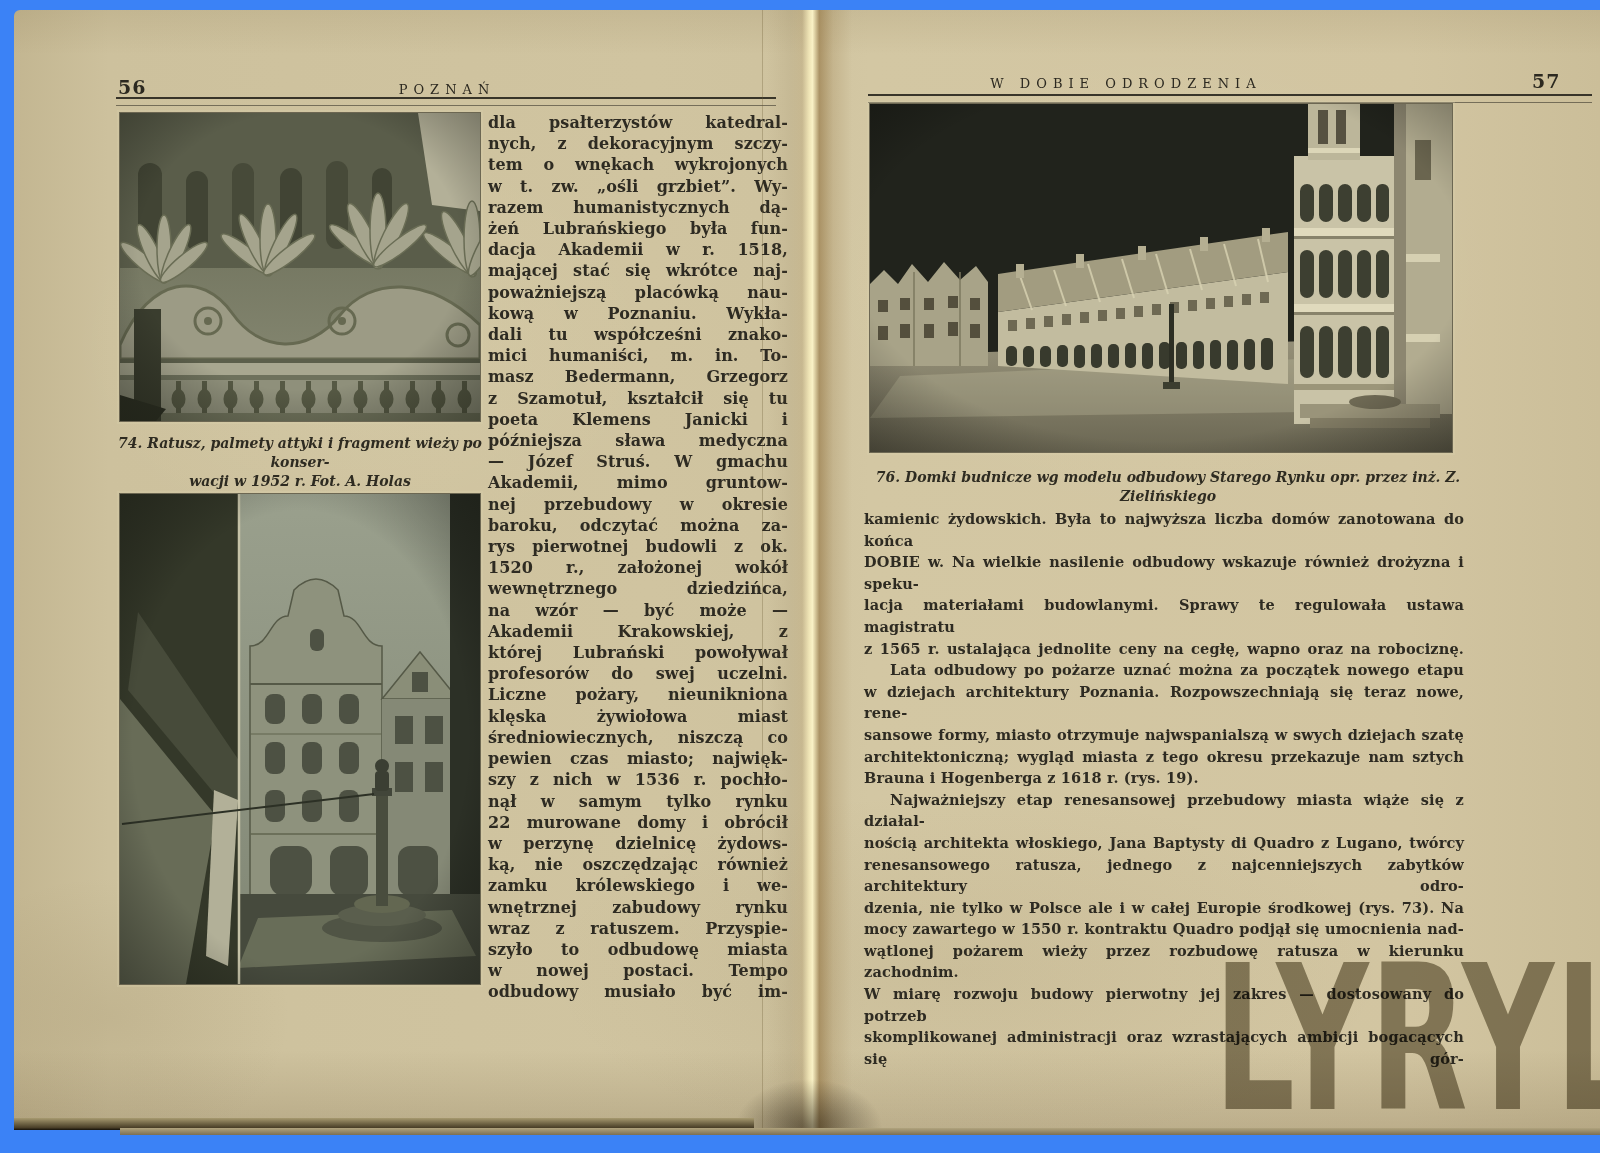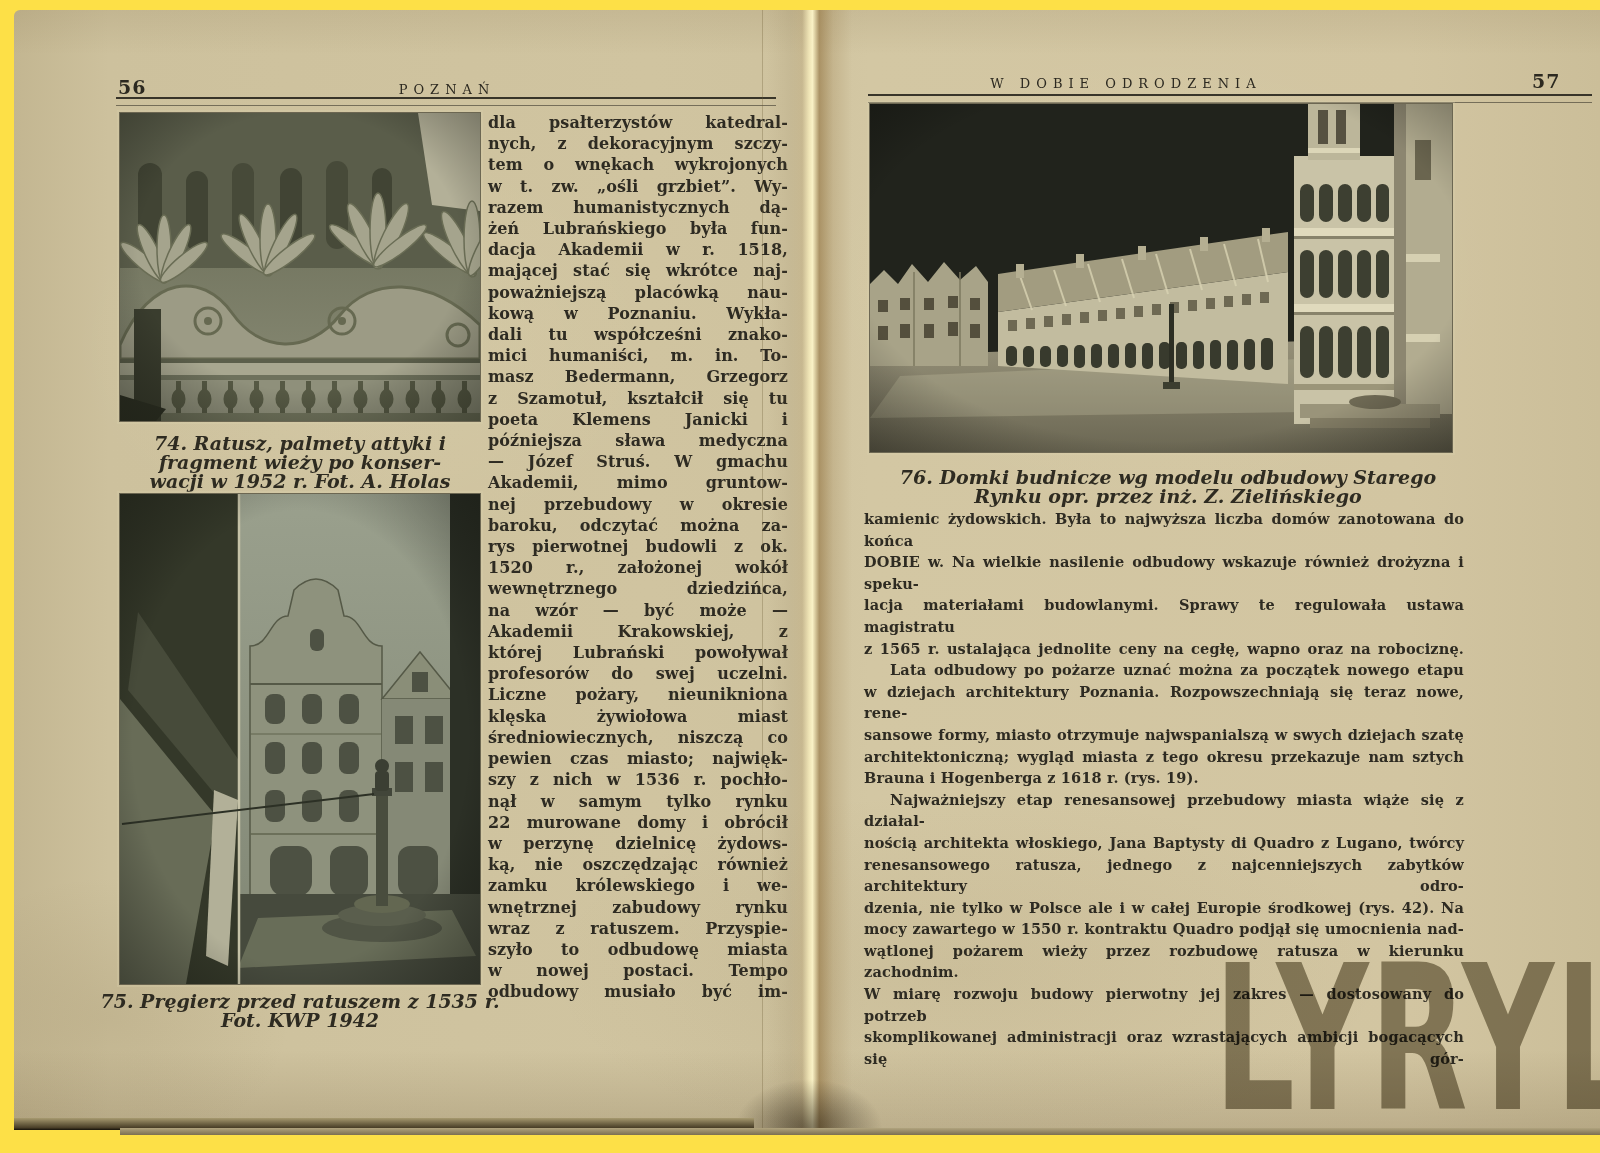--- a/index.html
+++ b/index.html
@@ -1,17 +1,17 @@
 <!DOCTYPE html>
 <html><head>
 <meta charset="utf-8">
 <style>
   html,body{margin:0;padding:0;background:#0b0a07;}
   .stage{position:relative;width:1600px;height:1153px;overflow:hidden;
-         background:#fde047;font-family:"DejaVu Serif", serif;}
+         background:#3b82f6;font-family:"DejaVu Serif", serif;}
   .spread{position:absolute;left:14px;top:10px;width:1586px;height:1118px;
           border-radius:6px 0 0 4px;
           background:
             linear-gradient(180deg, rgba(120,100,60,.12) 0%, rgba(0,0,0,0) 4%, rgba(0,0,0,0) 93%, rgba(90,70,40,.18) 100%),
             linear-gradient(90deg,#c3b691 0%,#cdc19d 6%,#d0c4a0 40%,#cfc39f 47%,#d3c7a3 54%,#d2c5a1 88%,#cbbe99 100%);}
   
   .spread:before{content:"";position:absolute;inset:0;pointer-events:none;
     background:
       radial-gradient(ellipse 420px 300px at 22% 30%, rgba(255,250,220,.10), transparent 70%),
       radial-gradient(ellipse 500px 340px at 72% 24%, rgba(255,250,220,.08), transparent 70%),
@@ -32,21 +32,21 @@
 
   .ink{color:#2c2920;}
   .pagenum{position:absolute;font-size:19px;font-weight:bold;letter-spacing:1px;}
   .runhead{position:absolute;font-size:13px;font-weight:normal;letter-spacing:6px;text-align:center;}
   .rule{position:absolute;height:6px;border-top:2px solid rgba(44,41,32,.92);
         border-bottom:1px solid rgba(44,41,32,.55);}
 
   .photo{position:absolute;outline:1px solid rgba(40,38,28,.6);box-shadow:0 0 0 3px rgba(220,210,175,.25);}
   .photo svg{display:block;}
 
-  .caption{position:absolute;font-style:italic;font-weight:bold;font-size:19px;
+  .caption{position:absolute;font-style:italic;font-weight:bold;font-size:14px;
            line-height:19px;text-align:center;color:#2e2b21;}
 
   .coltext{position:absolute;left:488px;top:112px;width:300px;font-size:16px;
            font-weight:bold;color:#2e2b22;letter-spacing:.1px;}
   .coltext .tline{line-height:21.2px;text-align:justify;text-align-last:justify;}
 
   .bodytext{position:absolute;left:864px;top:508px;width:600px;font-size:14.5px;
             font-weight:bold;color:#2e2b22;letter-spacing:.15px;}
   .bodytext .tline{line-height:21.6px;text-align:justify;text-align-last:justify;}
   .bodytext .tline.indent{text-indent:26px;}
@@ -228,23 +228,20 @@
 
         <polygon points="0,0 120,0 120,490 0,490" fill="#343829"></polygon>
         <polygon points="0,205 96,322 66,490 0,490" fill="#686c57"></polygon>
         <polygon points="18,118 120,268 120,330 8,196" fill="#474b3a"></polygon>
         <polygon points="94,296 118,306 108,472 86,462" fill="#b2b098"></polygon>
         <line x1="119" y1="0" x2="119" y2="490" stroke="#c6c3a8" stroke-width="2.5"></line>
         <line x1="2" y1="330" x2="254" y2="300" stroke="#2c3025" stroke-width="2"></line>
         <rect width="360" height="490" fill="url(#p2vig)"></rect>
       </svg>
     </figure>
-    <div class="caption" style="left:86px;top:982px;width:400px;">
-      <div>75. Pręgierz przed ratuszem z 1535 r. Fot. KWP 1942</div>
-    </div>
 
     <div class="coltext" style="left:474px;top:102px;">
         <div class="tline">dla psałterzystów katedral-</div>
         <div class="tline">nych, z dekoracyjnym szczy-</div>
         <div class="tline">tem o wnękach wykrojonych</div>
         <div class="tline">w t. zw. „ośli grzbiet”. Wy-</div>
         <div class="tline">razem humanistycznych dą-</div>
         <div class="tline">żeń Lubrańskiego była fun-</div>
         <div class="tline">dacja Akademii w r. 1518,</div>
         <div class="tline">mającej stać się wkrótce naj-</div>
@@ -432,21 +429,21 @@
         <div class="tline">lacja materiałami budowlanymi. Sprawy te regulowała ustawa magistratu</div>
         <div class="tline">z 1565 r. ustalająca jednolite ceny na cegłę, wapno oraz na robociznę.</div>
         <div class="tline indent">Lata odbudowy po pożarze uznać można za początek nowego etapu</div>
         <div class="tline">w dziejach architektury Poznania. Rozpowszechniają się teraz nowe, rene-</div>
         <div class="tline">sansowe formy, miasto otrzymuje najwspanialszą w swych dziejach szatę</div>
         <div class="tline">architektoniczną; wygląd miasta z tego okresu przekazuje nam sztych</div>
         <div class="tline lastshort">Brauna i Hogenberga z 1618 r. (rys. 19).</div>
         <div class="tline indent">Najważniejszy etap renesansowej przebudowy miasta wiąże się z działal-</div>
         <div class="tline">nością architekta włoskiego, Jana Baptysty di Quadro z Lugano, twórcy</div>
         <div class="tline">renesansowego ratusza, jednego z najcenniejszych zabytków architektury odro-</div>
-        <div class="tline">dzenia, nie tylko w Polsce ale i w całej Europie środkowej (rys. 42). Na</div>
+        <div class="tline">dzenia, nie tylko w Polsce ale i w całej Europie środkowej (rys. 73). Na</div>
         <div class="tline">mocy zawartego w 1550 r. kontraktu Quadro podjął się umocnienia nad-</div>
         <div class="tline">wątlonej pożarem wieży przez rozbudowę ratusza w kierunku zachodnim.</div>
         <div class="tline">W miarę rozwoju budowy pierwotny jej zakres — dostosowany do potrzeb</div>
         <div class="tline">skomplikowanej administracji oraz wzrastających ambicji bogacących się gór-</div>
       </div>
 
     <div class="watermark">LYRYL</div>
 
     <div class="gutter"></div>
     <div class="crease" style="left:748px;"></div>

